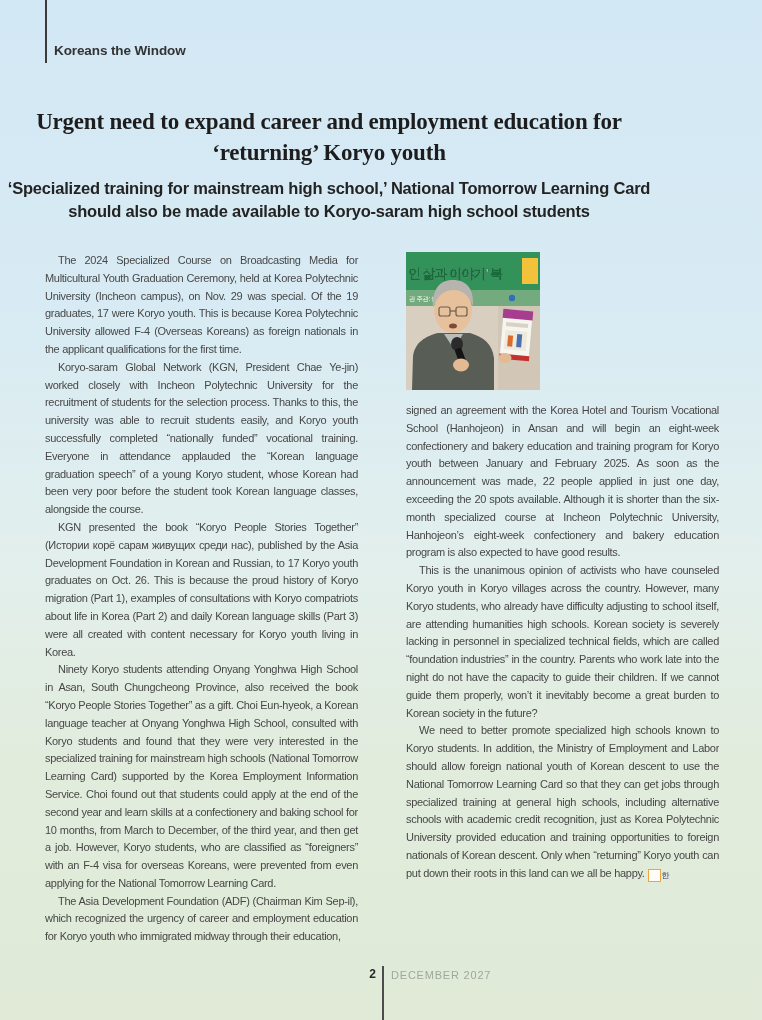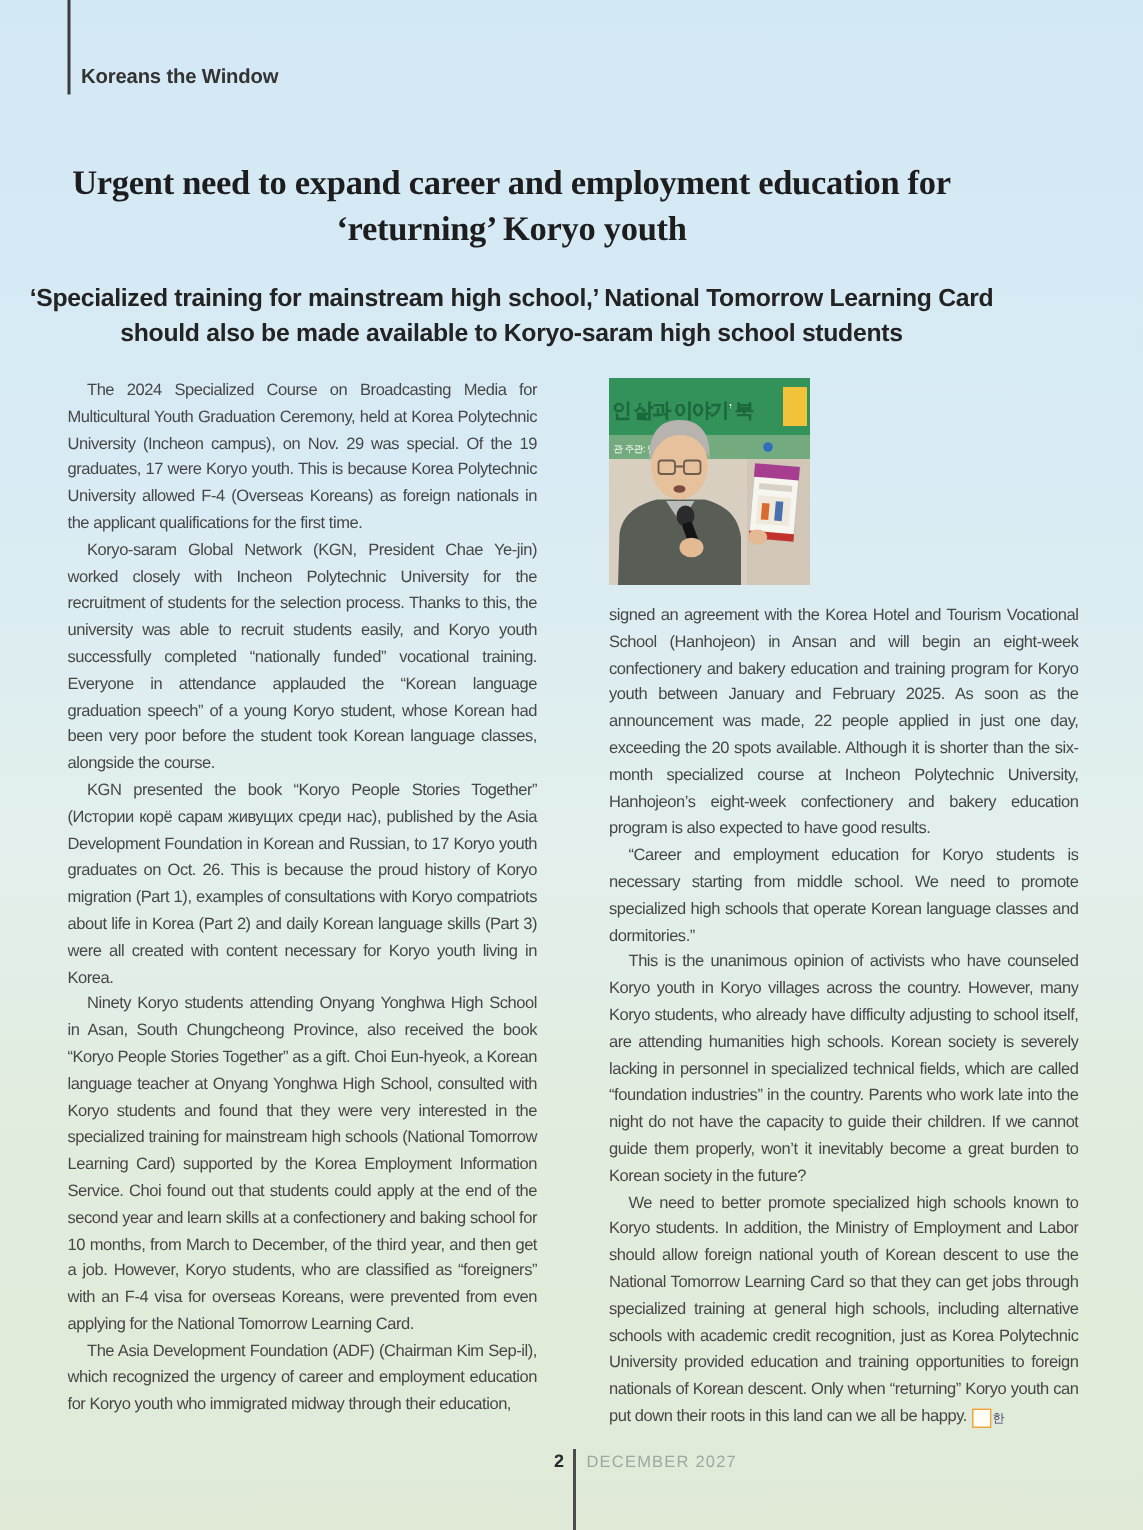--- a/index.html
+++ b/index.html
@@ -6,28 +6,28 @@
   .page {
     position:relative;
     width:762px; height:1020px;
     overflow:hidden;
     background:linear-gradient(180deg,#d3e8f5 0%,#d8ebf4 30%,#e2efec 55%,#e2ecdd 75%,#e0ead7 100%);
     font-family:"Liberation Sans","DejaVu Sans",sans-serif;
   }
   .kicker-rule { position:absolute; left:45px; top:0; width:2px; height:63px; background:#3b3b3b; }
   .kicker { position:absolute; left:54px; top:43px; font-size:13.5px; font-weight:bold; color:#333; letter-spacing:-0.1px; }
 
-  .title-block { position:absolute; top:106px; left:16px; width:650px; text-align:center; }
+  .title-block { position:absolute; top:106px; left:4px; width:650px; text-align:center; }
   .title-block h1 {
     margin:0 auto; max-width:640px;
     font-family:"Liberation Serif","DejaVu Serif",serif;
     font-weight:bold; font-size:23px; line-height:31px; color:#1d1d1d; letter-spacing:-0.2px;
   }
   .subtitle {
-    margin:20px auto 0; max-width:660px;
+    margin:9px auto 0; max-width:660px;
     font-weight:bold; font-size:16.5px; line-height:23px; color:#232323; letter-spacing:-0.2px;
   }
 
   .columns { position:absolute; left:45px; top:252px; width:674px; height:714px; display:flex; gap:48px; overflow:hidden; }
   .col { width:321px; font-size:11px; line-height:17.8px; letter-spacing:-0.3px; text-align:justify; color:#474747; }
   .col p { margin:0; text-indent:13px; }
   .col p.cont { text-indent:0; }
 
   .photo-row { display:flex; margin-bottom:12px;flex-direction:column; }
   .photo { width:134px; height:138px; flex-shrink:0; }
@@ -108,21 +108,20 @@
             <rect x="99" y="79" width="22" height="19" fill="#efe9dc"></rect>
             <path d="M102,95 L102,84 L107,84 L107,95 Z" fill="#d96b2f"></path>
             <path d="M111,95 L111,82 L116,82 L116,95 Z" fill="#4a6fae"></path>
             <rect x="95" y="103" width="30" height="5" fill="#c2332e"></rect>
           </g>
           <ellipse cx="99" cy="106" rx="6.5" ry="5" fill="#e3ba93"></ellipse>
         </svg>
       </div>
 
       <p class="cont">signed an agreement with the Korea Hotel and Tourism Vocational School (Hanhojeon) in Ansan and will begin an eight-week confectionery and bakery education and training program for Koryo youth between January and February 2025. As soon as the announcement was made, 22 people applied in just one day, exceeding the 20 spots available. Although it is shorter than the six-month specialized course at Incheon Polytechnic University, Hanhojeon’s eight-week confectionery and bakery education program is also expected to have good results.</p>
-      <p>“Career and employment education for Koryo students is necessary starting from middle school. We need to promote specialized high schools that operate Korean language classes and dormitories.”</p>
       <p>This is the unanimous opinion of activists who have counseled Koryo youth in Koryo villages across the country. However, many Koryo students, who already have difficulty adjusting to school itself, are attending humanities high schools. Korean society is severely lacking in personnel in specialized technical fields, which are called “foundation industries” in the country. Parents who work late into the night do not have the capacity to guide their children. If we cannot guide them properly, won’t it inevitably become a great burden to Korean society in the future?</p>
       <p><span>We need to better promote specialized high schools known to Koryo students. In addition, the Ministry of Employment and Labor should allow foreign national youth of Korean descent to use the National Tomorrow Learning Card so that they can get jobs through specialized training at general high schools, including alternative schools with academic credit recognition, just as Korea Polytechnic University provided education and training opportunities to foreign nationals of Korean descent. Only when “returning” Koryo youth can put down their roots in this land can we all be happy.</span><span class="endmark">한</span></p>
 
     </div>
   </div>
 
   <div class="footer-num">2</div>
   <div class="footer-rule"></div>
   <div class="footer-issue">DECEMBER 2027</div>
 

